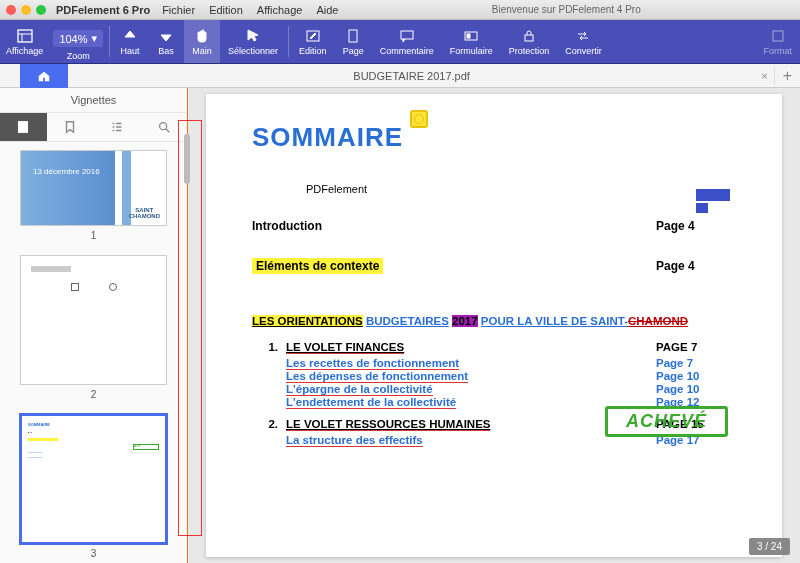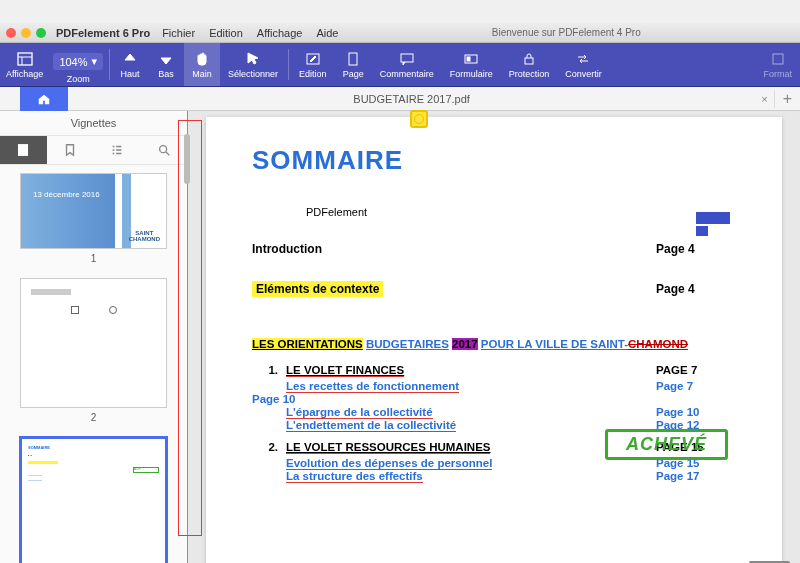--- a/index.html
+++ b/index.html
@@ -1,18 +1,18 @@
 <!DOCTYPE html>
 <html><head>
 <meta charset="utf-8">
 <style>
 * { box-sizing: border-box; margin: 0; padding: 0; font-family: -apple-system, "Helvetica Neue", Arial, sans-serif; }
 body { width: 800px; height: 563px; background: #f0f0f0; overflow: hidden; position: relative; }
 
-.titlebar { height: 20px; background: linear-gradient(#ededed,#d8d8d8); display:flex; align-items:center; font-size:11px; color:#333; padding:0 6px; border-bottom:1px solid #bbb;margin-top:23px;}
+.titlebar { height: 20px; background: linear-gradient(#ededed,#d8d8d8); display:flex; align-items:center; font-size:11px; color:#333; padding:0 6px; border-bottom:1px solid #bbb;}
 .titlebar .traffic { display:flex; gap:5px; margin-right:10px;}
 .titlebar .dot{width:10px;height:10px;border-radius:50%;}
 .titlebar .dot.red{background:#ff5f57;} .titlebar .dot.yel{background:#ffbd2e;} .titlebar .dot.grn{background:#28c940;}
 .titlebar .apptitle{font-weight:600;}
 .titlebar .menu{margin-left:12px; display:flex; gap:14px;}
 .titlebar .spacer{flex:1;}
 .titlebar .welcome{color:#666; font-size:10px;}
 
 .toolbar { height:44px; background:#4a4fb8; display:flex; align-items:stretch; color:#fff; font-size:9px; border-bottom:1px solid #2a2f80;}
 .toolbar .sep{width:1px; background:rgba(255,255,255,0.25); margin:6px 2px;}
@@ -284,42 +284,39 @@
         <span class="num">1.</span>
         <span class="ttl"><span style="border-bottom:1px solid #d33;">LE VOLET FINANCES</span></span>
         <span class="rp" style="width:80px">PAGE 7</span>
       </div>
       <div id="sec1list">
           <div class="sub">
             <span class="sl"><span>Les recettes de fonctionnement</span></span>
             <span class="sp">Page 7</span>
           </div>
           <div class="sub">
+            <span class="sl"><span>Les dépenses de fonctionnement</span></span>
             <span class="sp">Page 10</span>
           </div>
           <div class="sub">
             <span class="sl"><span>L'épargne de la collectivité</span></span>
             <span class="sp">Page 10</span>
           </div>
           <div class="sub">
             <span class="sl"><span>L'endettement de la collectivité</span></span>
             <span class="sp">Page 12</span>
           </div>
         </div>
       <div class="sec" style="margin-top:10px;">
         <span class="num">2.</span>
         <span class="ttl"><span style="border-bottom:1px solid #d33;">LE VOLET RESSOURCES HUMAINES</span></span>
         <span class="rp" style="width:80px">PAGE 15</span>
       </div>
       <div id="sec2list">
           <div class="sub">
-            <span class="sl"><span>Evolution des dépenses de personnel</span></span>
-            <span class="sp">Page 15</span>
-          </div>
-          <div class="sub">
             <span class="sl"><span>La structure des effectifs</span></span>
             <span class="sp">Page 17</span>
           </div>
         </div>
     </div>
     <div class="pgnum">3 / 24</div>
   </div>
 </div>
 
 <div class="sticky"></div>

